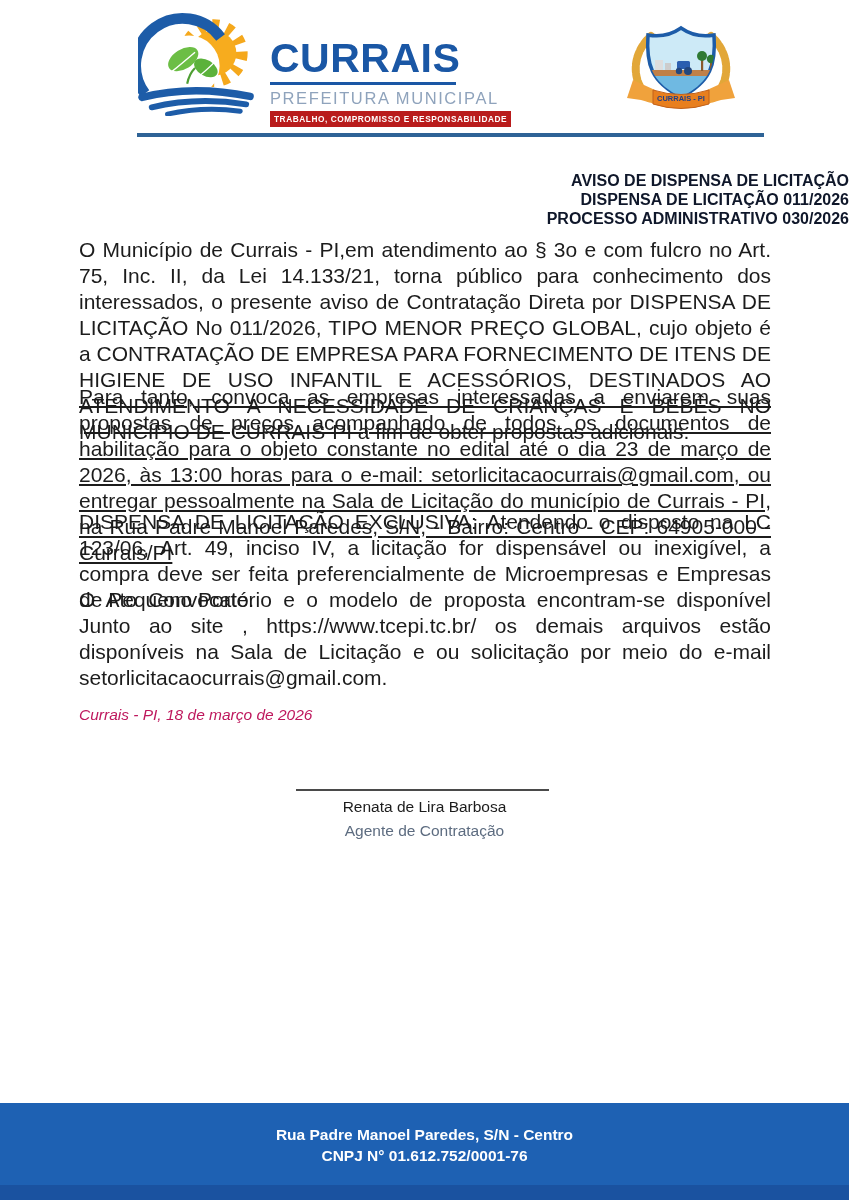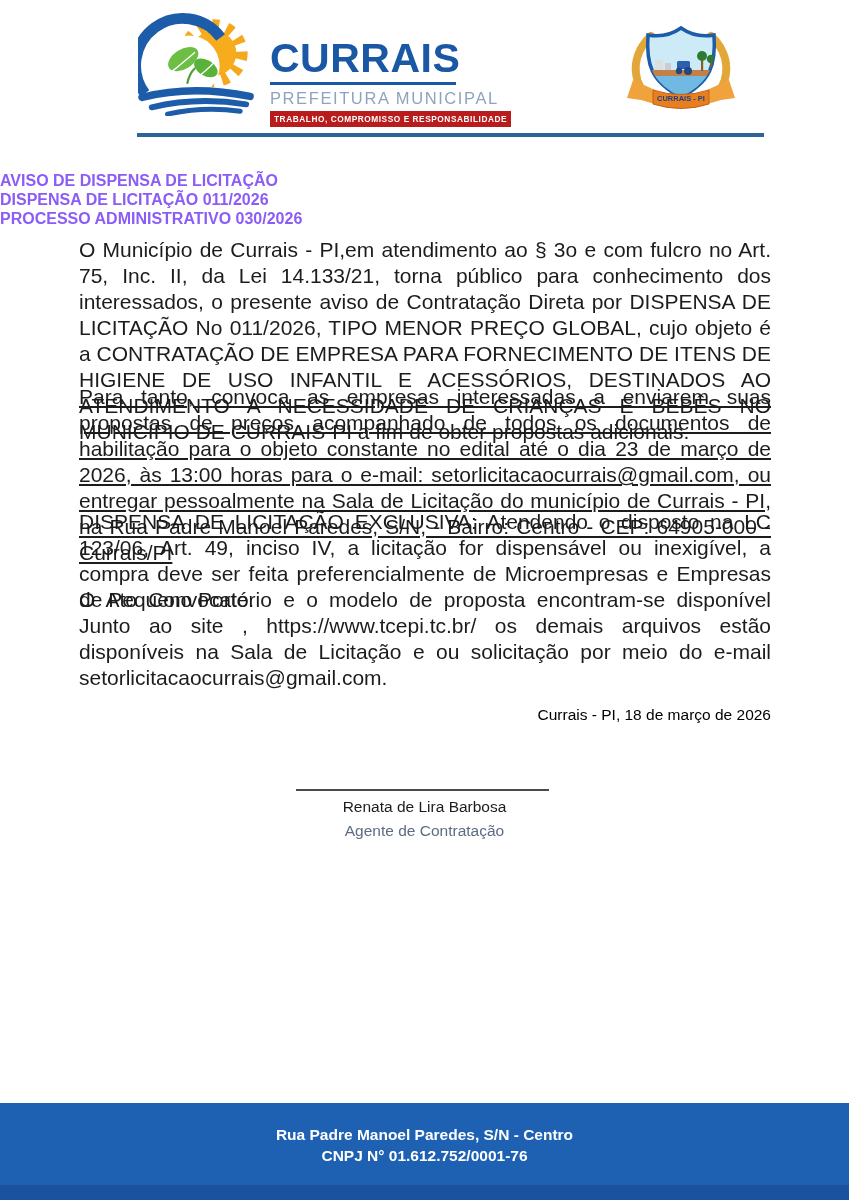--- a/index.html
+++ b/index.html
@@ -33,35 +33,35 @@
     padding: 3px 4px; display: inline-block; white-space: nowrap;
   }
   .header-crest { position: absolute; left: 615px; top: 20px; width: 132px; height: 102px; }
   .header-divider {
     position: absolute; top: 133px; left: 137px; width: 627px; height: 3.5px;
     background: #2e6396;
   }
   
   .title-block {
     position: absolute; top: 171px; left: 0; width: 849px;
-    text-align: left; font-weight: bold; font-size: 16px;
-    line-height: 19px; color: #8b5cf6;
+    text-align: right; font-weight: bold; font-size: 16px;
+    line-height: 19px; color: #0f172a;
   }
   
   .para {
     position: absolute; left: 79px; width: 692px;
     font-size: 21px; line-height: 26px; text-align: justify; color: #1c1c1c;
   }
   .para-1 { top: 237px; }
   .para-2 { top: 384px; text-decoration: underline; }
   .para-3 { top: 509px; }
   .para-4 { top: 587px; }
   .date-line {
     position: absolute; left: 79px; width: 692px; top: 706px;
-    font-size: 15.5px; text-align: right; color: #000000;
+    font-size: 15.5px; text-align: left; color: #be185d; font-style: italic;
   }
   
   .sig-rule {
     position: absolute; left: 296px; top: 789px; width: 253px; height: 1.6px;
     background: #4a4a4a;
   }
   .sig-name {
     position: absolute; left: 0; width: 849px; top: 798px;
     text-align: center; font-size: 15.5px; color: #1c1c1c;
   }

